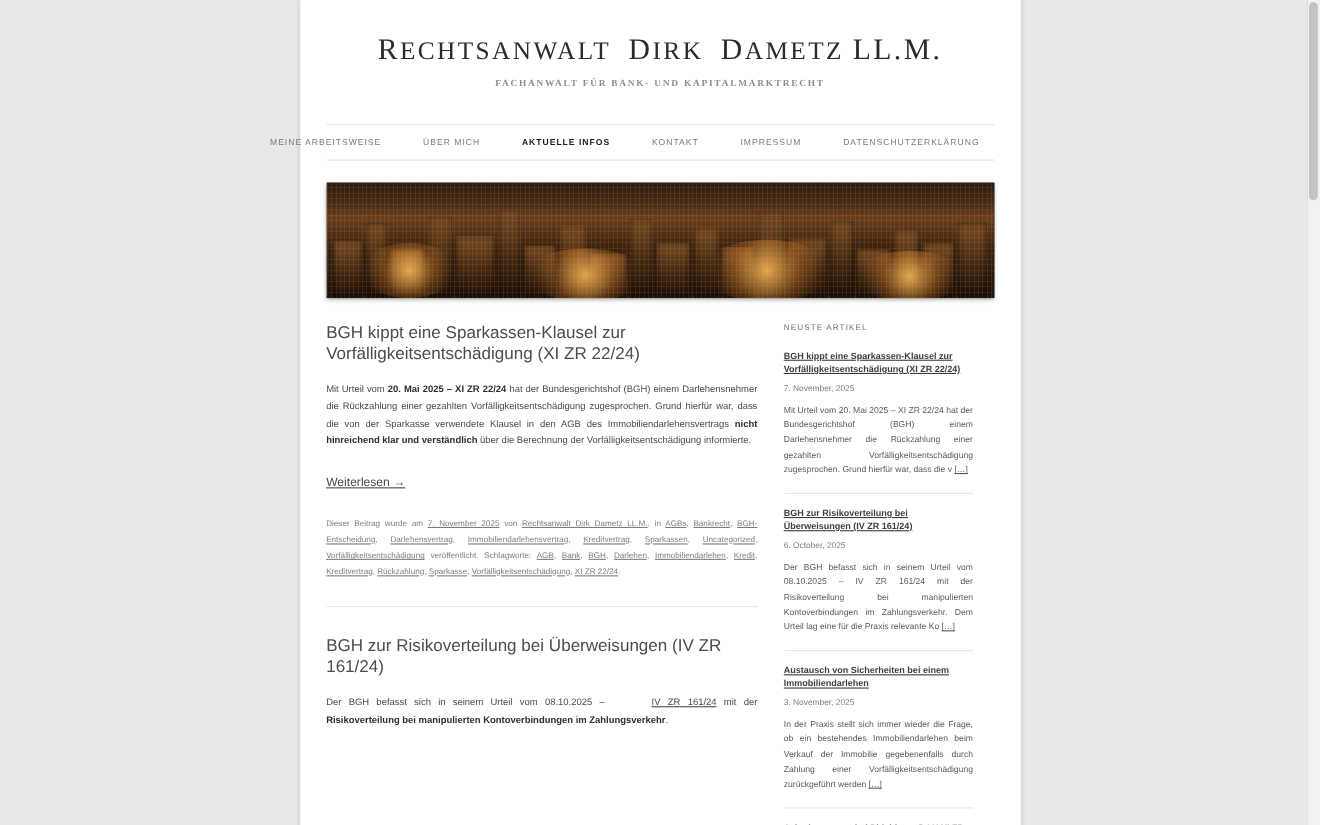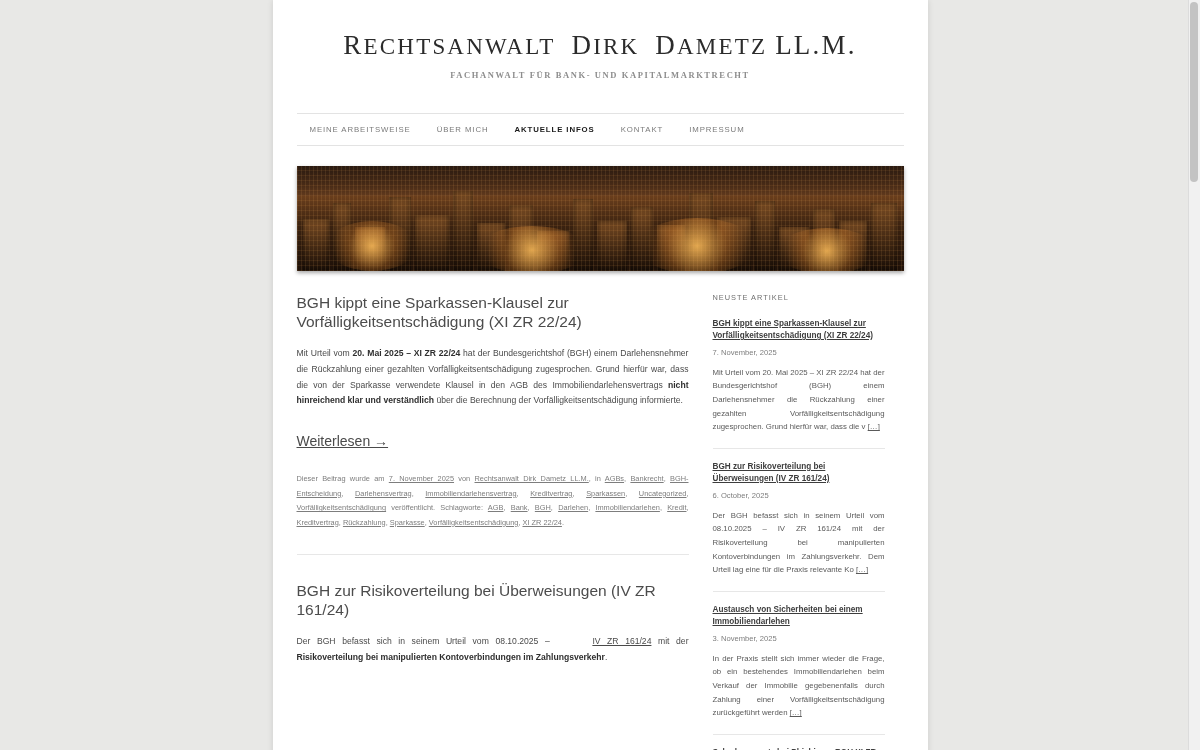--- a/index.html
+++ b/index.html
@@ -49,24 +49,25 @@
   }
   
   .nav-wrap {
     border-top: 1px solid #e3e3e3;
     border-bottom: 1px solid #e3e3e3;
     margin: 17px 24px 0 24px;
   }
   .nav {
     display: flex;
     align-items: center;
-    gap: 0;
+    gap: 12px;
     padding: 0;
     list-style: none;
     margin: 0;
+    justify-content: flex-end;
   }
   .nav li { margin: 0; }
   .nav a {
     display: block;
     padding: 11px 13px;
     font-size: 7.8px;
     letter-spacing: 0.9px;
     text-transform: uppercase;
     color: #7a7a7a;
     text-decoration: none;
@@ -132,21 +133,21 @@
     font-size: 8.6px;
     line-height: 1.85;
     color: #4a4a4a;
     text-align: justify;
     margin: 0 0 12px 0;
   }
   .post p b { color: #2f2f2f; }
   a.inline-link { color: #4a4a4a; text-decoration: underline; margin-left: 36px; }
   .more-link {
     display: inline-block;
-    font-size: 14px;
+    font-size: 11px;
     color: #4a4a4a;
     margin: 12px 0 0 0;
   }
   .entry-meta {
     margin-top: 22px;
     font-size: 7.4px;
     line-height: 1.95;
     color: #7d7d7d;
     text-align: justify;
   }
@@ -228,20 +229,23 @@
           <a href="#">Über mich</a>
         </li>
       <li>
           <a href="#" class="active">Aktuelle Infos</a>
         </li>
       <li>
           <a href="#">Kontakt</a>
         </li>
       <li>
           <a href="#">Impressum</a>
+        </li>
+      <li>
+          <a href="#">Datenschutzerklärung</a>
         </li>
     </ul>
   </div>
 
   <div class="hero">
     <div class="sky"></div>
     <div class="ground"></div>
     <div class="bld" style="left:6px;width:26px;height:52px;"></div>
     <div class="bld" style="left:36px;width:18px;height:68px;"></div>
     <div class="bld" style="left:58px;width:30px;height:44px;"></div>

